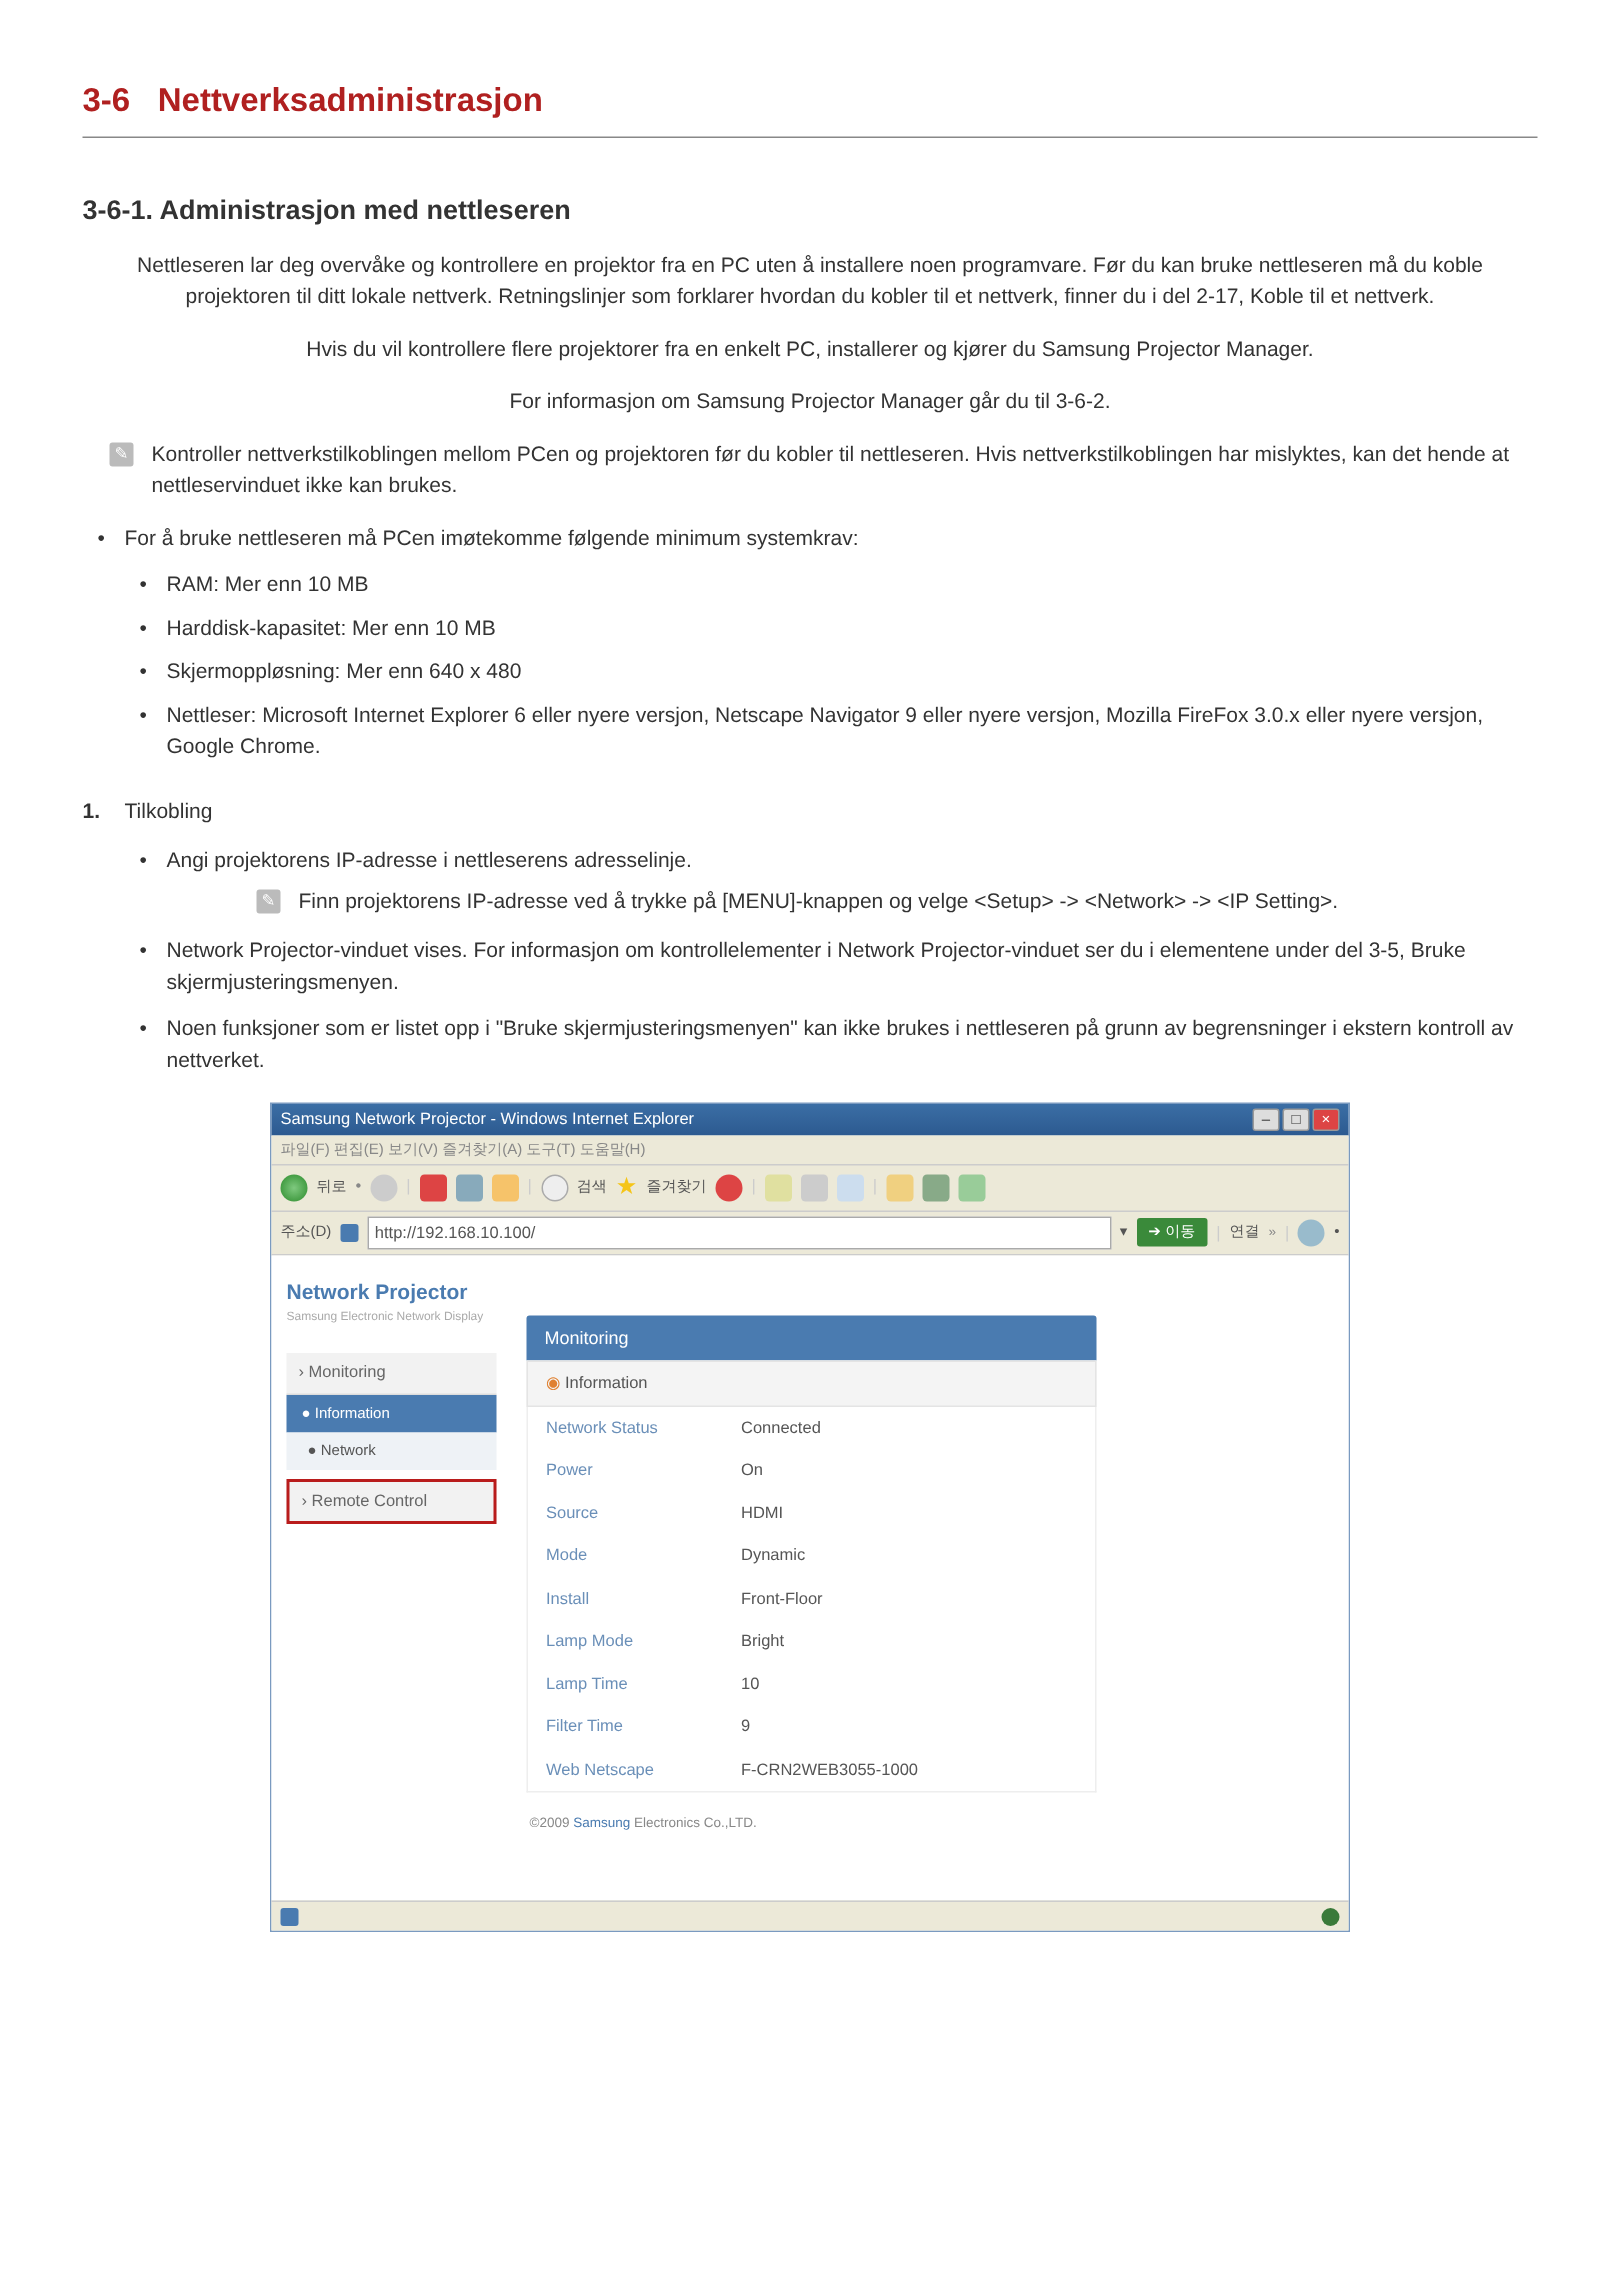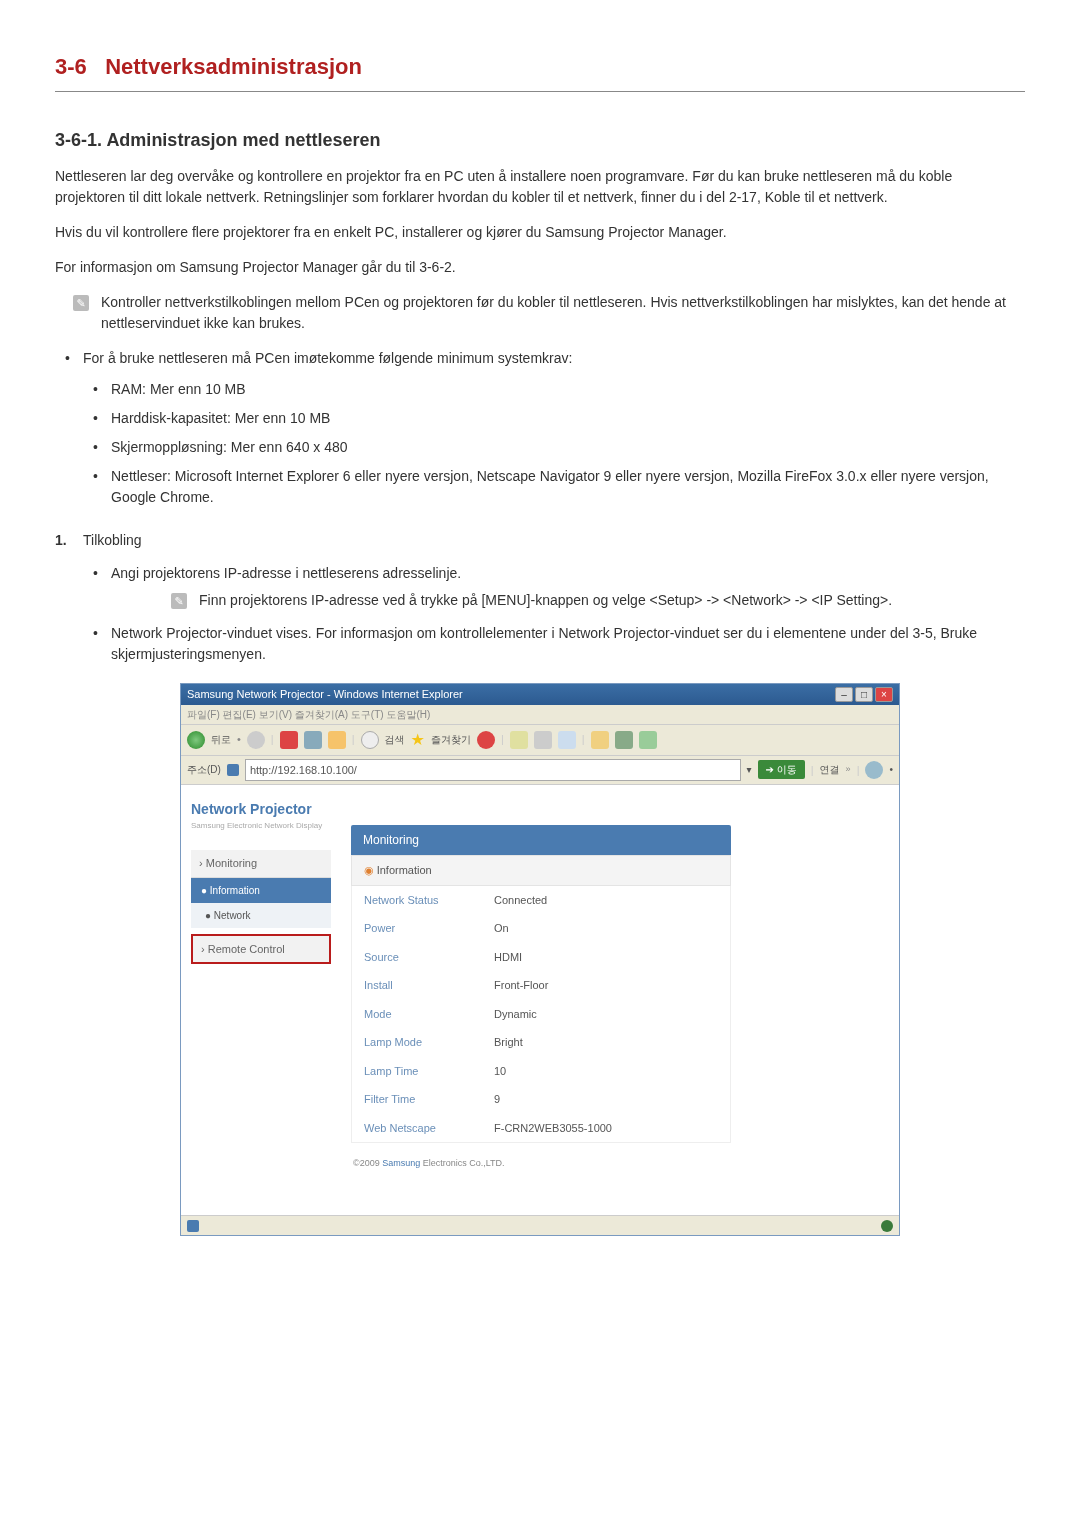--- a/index.html
+++ b/index.html
@@ -22,21 +22,21 @@
       border: none;
       border-top: 1px solid #888;
       margin-bottom: 35px;
     }
     .subheading {
       color: #333;
       font-size: 18px;
       font-weight: bold;
       margin-bottom: 12px;
     }
-    p { margin-bottom: 14px; }
+    p { margin-bottom: 14px; text-align: center; }
     .note-row { display: flex; align-items: flex-start; margin: 10px 0 14px 18px; }
     .note-icon {
       width: 16px; height: 16px; background: #bbb; border-radius: 2px;
       flex-shrink: 0; margin-right: 12px; margin-top: 3px;
       display: inline-flex; align-items: center; justify-content: center;
       font-size: 11px; color: #fff;
     }
     .note-row2 { display: flex; align-items: flex-start; margin: 6px 0 12px 60px; }
     ul.bulleted { list-style: none; padding-left: 0; }
     ul.bulleted > li { position: relative; padding-left: 28px; margin-bottom: 10px; }
@@ -170,20 +170,21 @@
     <span>Tilkobling</span>
     <ul class="sub-bullets">
       <li>
         <span>Angi projektorens IP-adresse i nettleserens adresselinje.</span>
         <div class="note-row2">
           <span class="note-icon">✎</span>
           <span>Finn projektorens IP-adresse ved å trykke på [MENU]-knappen og velge &lt;Setup&gt; -&gt; &lt;Network&gt; -&gt; &lt;IP Setting&gt;.</span>
         </div>
       </li>
       <li>Network Projector-vinduet vises. For informasjon om kontrollelementer i Network Projector-vinduet ser du i elementene under del 3-5, Bruke skjermjusteringsmenyen.</li>
+      <li>Noen funksjoner som er listet opp i "Bruke skjermjusteringsmenyen" kan ikke brukes i nettleseren på grunn av begrensninger i ekstern kontroll av nettverket.</li>
     </ul>
   </li>
 </ol>
 
 <div class="ie-window">
   <div class="titlebar">
     <span>Samsung Network Projector - Windows Internet Explorer</span>
     <span class="win-btns">
       <span class="win-btn">–</span>
       <span class="win-btn">□</span>
@@ -250,26 +251,26 @@
           </div>
         <div class="info-row">
             <span class="info-label">Power</span>
             <span class="info-val">On</span>
           </div>
         <div class="info-row">
             <span class="info-label">Source</span>
             <span class="info-val">HDMI</span>
           </div>
         <div class="info-row">
+            <span class="info-label">Mode</span>
+            <span class="info-val">Dynamic</span>
+          </div>
+        <div class="info-row">
             <span class="info-label">Install</span>
             <span class="info-val">Front-Floor</span>
-          </div>
-        <div class="info-row">
-            <span class="info-label">Mode</span>
-            <span class="info-val">Dynamic</span>
           </div>
         <div class="info-row">
             <span class="info-label">Lamp Mode</span>
             <span class="info-val">Bright</span>
           </div>
         <div class="info-row">
             <span class="info-label">Lamp Time</span>
             <span class="info-val">10</span>
           </div>
         <div class="info-row">

